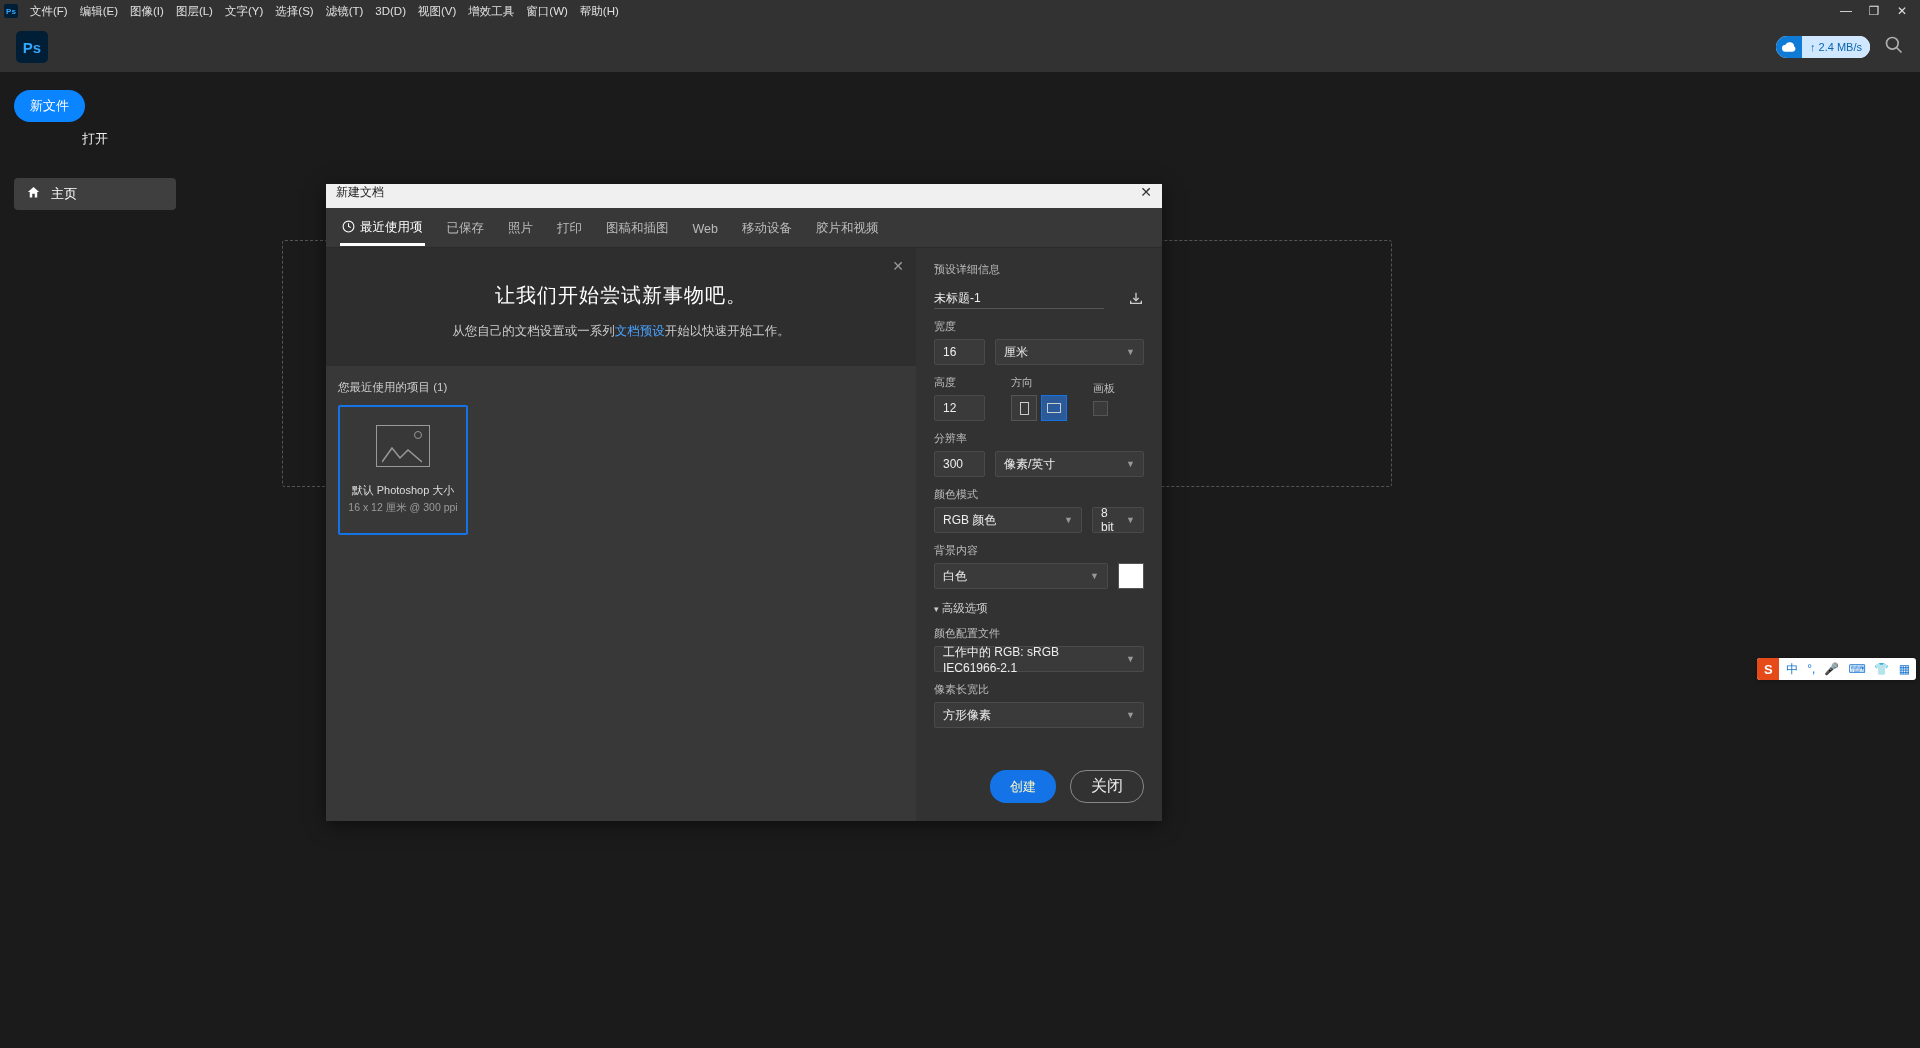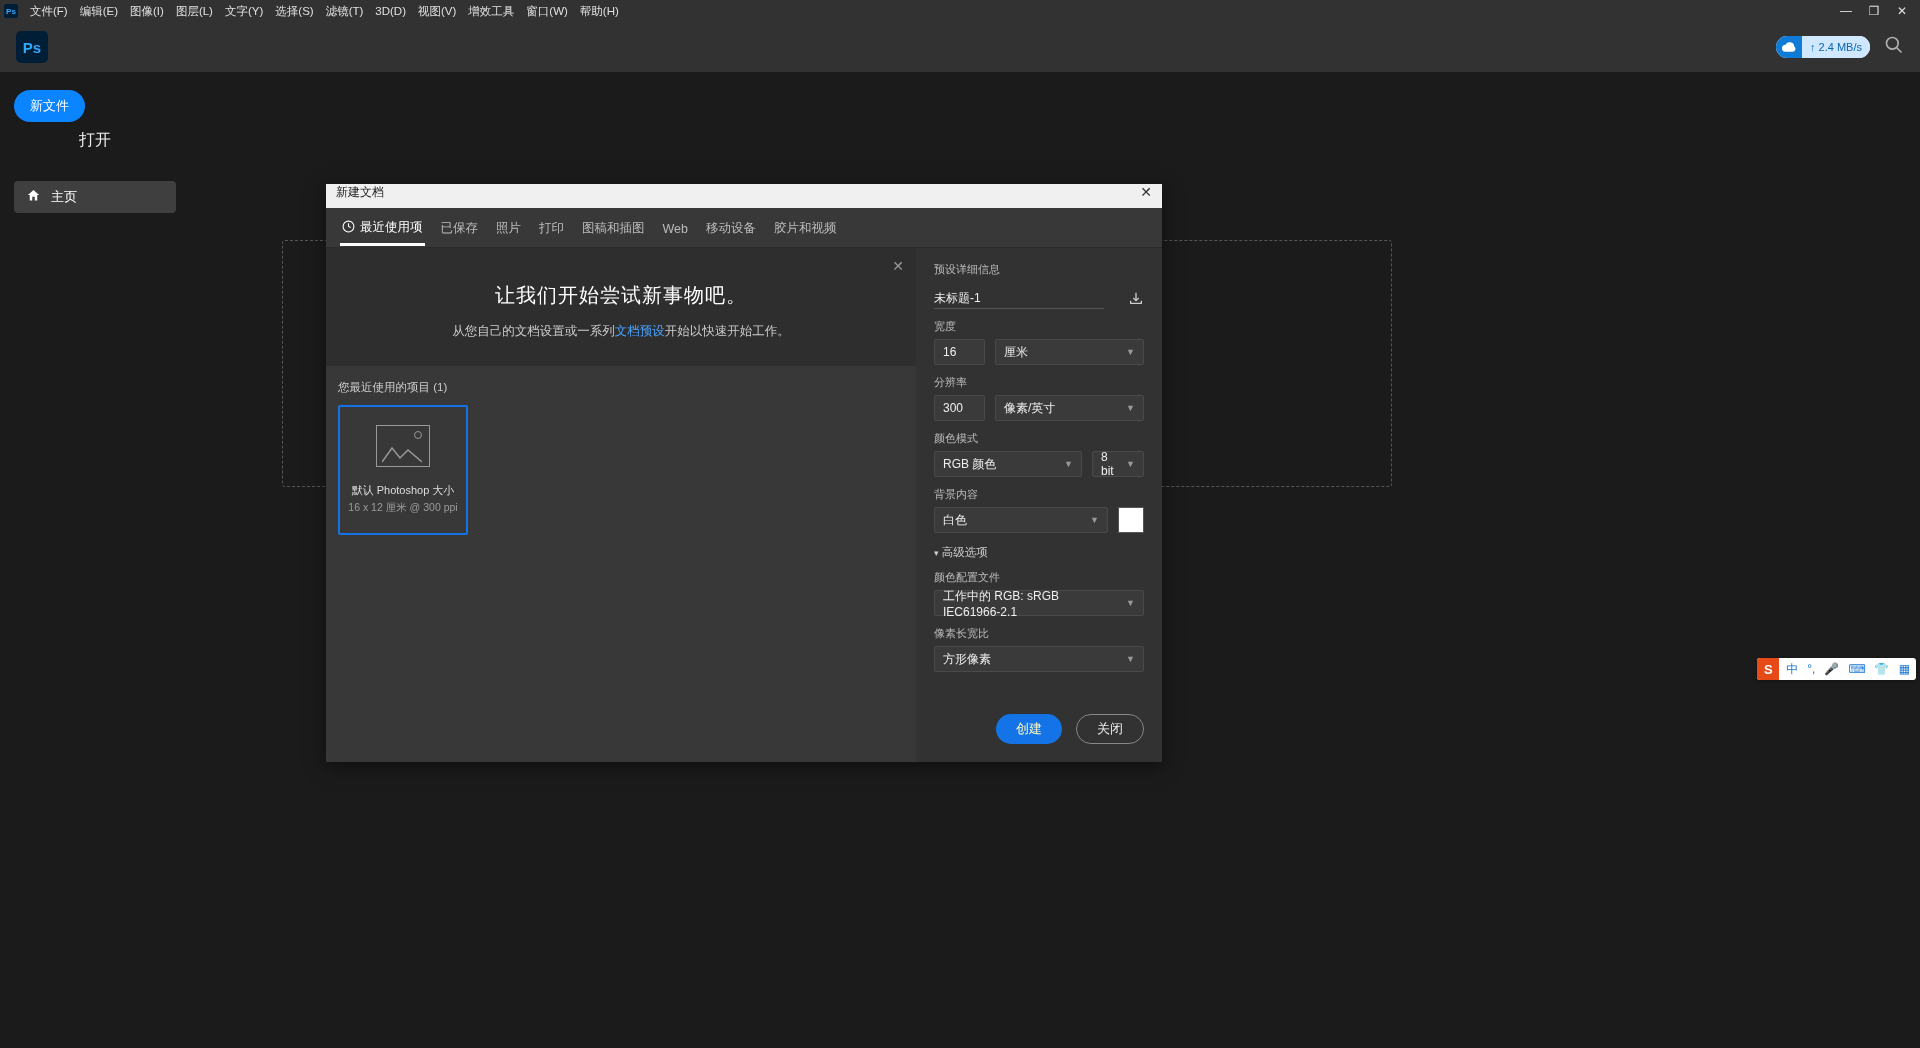--- a/index.html
+++ b/index.html
@@ -21,31 +21,31 @@
     .badge-cloud .bc-left svg { fill: #fff; }
     .badge-cloud .bc-right { background: #cfe8ff; color: #0a64b0; font-size: 11px; padding: 0 8px; height: 100%; display: flex; align-items: center; gap: 3px; }
     .search-icon { color: #b0b0b0; cursor: pointer; }
 
     
     .main-area { position: relative; display: flex; height: calc(100% - 22px - 50px - 0px); }
 
     
     .left-col { width: 190px; padding: 18px 14px; display: flex; flex-direction: column; gap: 4px; }
     .btn-newfile { background: #0a84ff; color: #fff; border: none; border-radius: 18px; padding: 7px 16px; font-size: 13px; cursor: pointer; width: fit-content; }
-    .btn-open { background: transparent; color: #eee; border: none; font-size: 16px; cursor: pointer; padding: 4px 14px; }
+    .btn-open { background: transparent; color: #eee; border: none; font-size: 13px; cursor: pointer; padding: 4px 14px; }
     .side-home { margin-top: 22px; background: #3f3f3f; border-radius: 4px; padding: 7px 12px; display: flex; align-items: center; gap: 10px; font-size: 13px; color: #fff; cursor: pointer; }
 
     
     .dashed-box { position: absolute; left: 282px; top: 168px; width: 1110px; height: 247px; border: 1px dashed #555; border-radius: 3px; }
 
     
     .modal { position: absolute; left: 326px; top: 112px; width: 836px; background: #383838; box-shadow: 0 4px 18px rgba(0,0,0,.5); }
     .modal-title { height: 24px; background: #f0f0f0; color: #222; font-size: 12px; display: flex; align-items: flex-start; justify-content: space-between; padding: 0 10px; }
     .modal-close { cursor: pointer; font-size: 14px; color: #333; }
-    .modal-tabs { display: flex; align-items: center; background: #383838; height: 40px; padding: 0 14px; gap: 14px; font-size: 12.5px; color: #bbb; border-bottom: 1px solid #2a2a2a; }
+    .modal-tabs { display: flex; align-items: center; background: #383838; height: 40px; padding: 0 14px; gap: 20px; font-size: 12.5px; color: #bbb; border-bottom: 1px solid #2a2a2a; }
     .modal-tabs .tab { padding: 10px 2px 8px; cursor: pointer; display: flex; align-items: center; gap: 5px; }
     .modal-tabs .tab.active { color: #fff; border-bottom: 3px solid #fff; padding-bottom: 7px; }
 
     .modal-body { display: flex; }
     .mb-left { width: 590px; }
     .banner { background: #2e2e2e; position: relative; padding: 34px 48px 26px; text-align: center; }
     .banner h2 { font-size: 20px; font-weight: normal; color: #fff; margin-bottom: 14px; letter-spacing: 1px; }
     .banner p { font-size: 12.5px; color: #ccc; }
     .banner p a { color: #4aa3ff; text-decoration: none; }
     .banner-close { position: absolute; top: 10px; right: 12px; color: #999; cursor: pointer; font-size: 14px; }
@@ -71,21 +71,21 @@
     .orient-btn .rect { border: 1.5px solid #ccc; }
     .checkbox { width: 15px; height: 15px; border: 1px solid #555; background: #3a3a3a; cursor: pointer; }
     .name-input { background: transparent; border: none; border-bottom: 1px solid #555; color: #eee; padding: 3px 0; font-size: 12px; width: 170px; }
     .group-title-row { display: flex; justify-content: space-between; align-items: center; }
     .save-icon { color: #ccc; cursor: pointer; }
     .swatch { width: 26px; height: 26px; background: #fff; border: 1px solid #555; cursor: pointer; }
     .adv-toggle { margin-top: 12px; font-size: 11.5px; color: #ccc; cursor: pointer; }
 
     .footer-btns { display: flex; gap: 14px; justify-content: flex-end; margin-top: 42px; }
     .btn-create { background: #1473e6; color: #fef9c3; border: none; border-radius: 16px; padding: 6px 20px; font-size: 13px; cursor: pointer; }
-    .btn-cancel { background: transparent; color: #eee; border: 1px solid #888; border-radius: 16px; padding: 5px 20px; font-size: 13px; cursor: pointer; }
+    .btn-cancel { background: transparent; color: #eee; border: 1px solid #888; border-radius: 16px; padding: 5px 20px; font-size: 16px; cursor: pointer; }
 
     
     .ime-bar { position: absolute; right: 4px; top: 586px; background: #fff; border-radius: 3px; display: flex; align-items: center; height: 22px; gap: 5px; padding: 0 4px 0 0; box-shadow: 0 1px 4px rgba(0,0,0,.3); }
     .ime-bar .ime-logo { width: 22px; height: 22px; background: #e64a19; color: #fff; display: flex; align-items: center; justify-content: center; font-weight: bold; border-radius: 3px 0 0 3px; font-size: 13px; }
     .ime-bar .ime-btn { color: #1976d2; font-size: 12px; cursor: pointer; padding: 0 2px; }
   </style>
 </head>
 <body>
 
 <div class="menubar">
@@ -206,20 +206,41 @@
 
         <div class="form-label">宽度</div>
         <div class="row">
           <input class="inp" value="16" style="">
           <div class="sel full">
               <span>厘米</span>
               <span class="chev">▼</span>
             </div>
         </div>
 
+        <div class="row" style="margin-top:10px; gap:26px">
+          <div>
+            <div class="form-label" style="margin-top:0">高度</div>
+            <input class="inp" value="12" style="">
+          </div>
+          <div>
+            <div class="form-label" style="margin-top:0">方向</div>
+            <div class="row" style="gap:4px">
+              <div class="orient-btn">
+                  <div class="rect" style="width:9px;height:13px"></div>
+                </div>
+              <div class="orient-btn active">
+                  <div class="rect" style="width:14px;height:10px"></div>
+                </div>
+            </div>
+          </div>
+          <div>
+            <div class="form-label" style="margin-top:0">画板</div>
+            <div class="checkbox"></div>
+          </div>
+        </div>
 
         <div class="form-label">分辨率</div>
         <div class="row">
           <input class="inp" value="300" style="">
           <div class="sel full">
               <span>像素/英寸</span>
               <span class="chev">▼</span>
             </div>
         </div>
 

